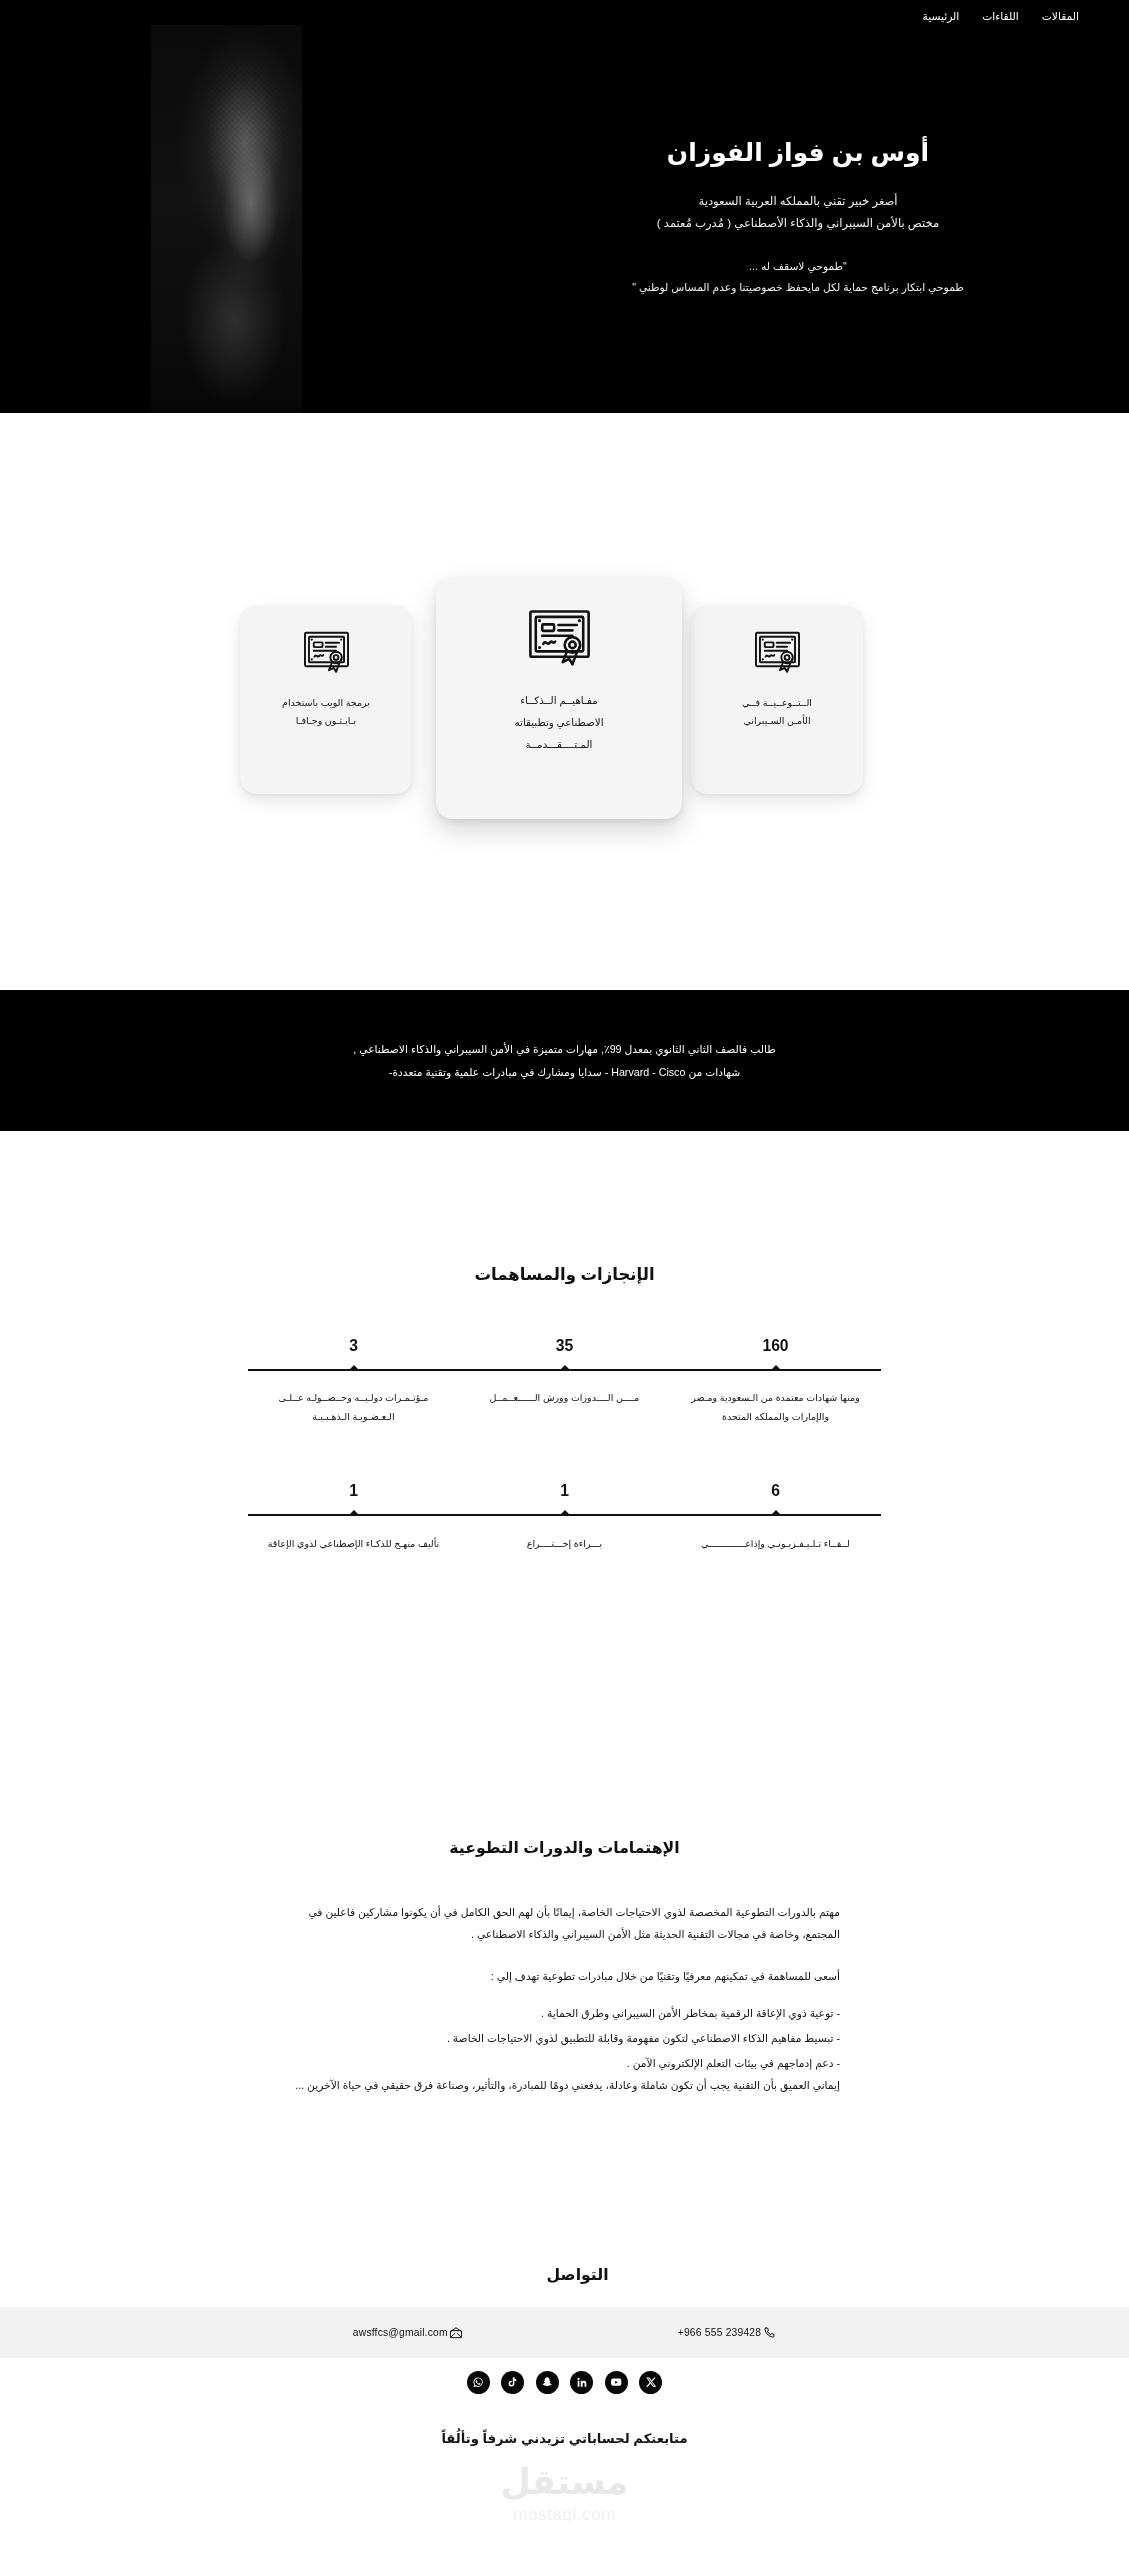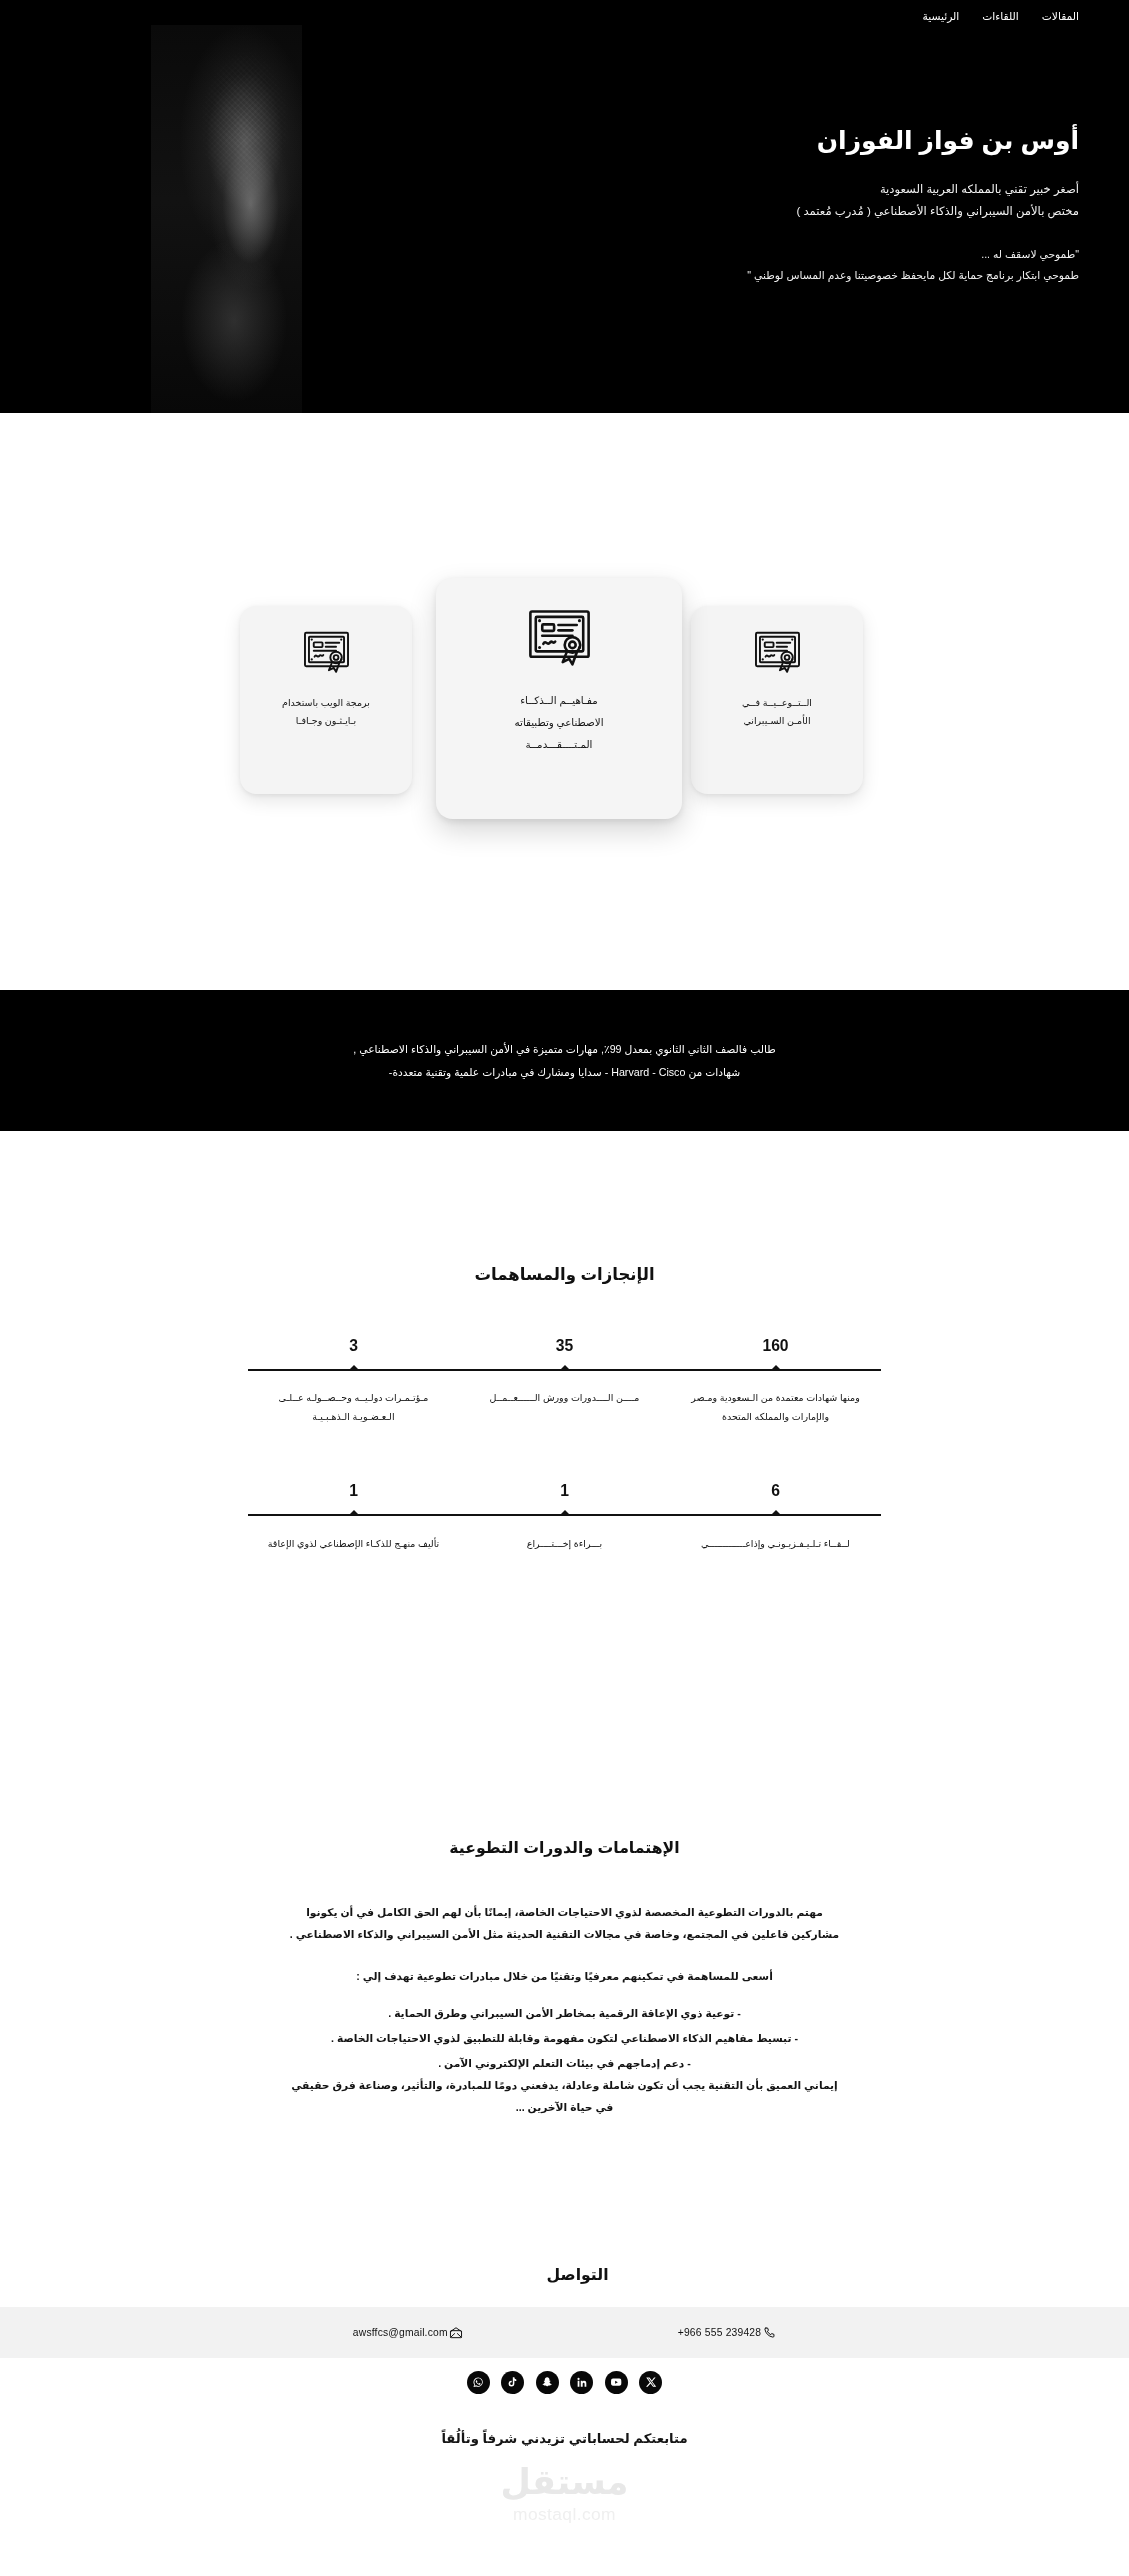--- a/index.html
+++ b/index.html
@@ -34,22 +34,22 @@
   .hero-photo::after{
     content:"";position:absolute;inset:0;
     background:
       repeating-linear-gradient(45deg, rgba(255,255,255,.045) 0 1.7px, rgba(0,0,0,0) 1.7px 4.1px),
       repeating-linear-gradient(-45deg, rgba(255,255,255,.035) 0 1.7px, rgba(0,0,0,0) 1.7px 4.1px);
     -webkit-mask-image:radial-gradient(ellipse 40% 26% at 62% 26%, #000 0%, rgba(0,0,0,.35) 55%, transparent 80%);
     mask-image:radial-gradient(ellipse 40% 26% at 62% 26%, #000 0%, rgba(0,0,0,.35) 55%, transparent 80%);
     opacity:.85;
   }
   .hero-copy{
-    position:absolute;right:50px;top:124px;width:562px;
-    text-align:right;color:#fff;z-index:4;
+    position:absolute;right:50px;top:136px;width:562px;
+    text-align:center;color:#fff;z-index:4;
   }
   .hero-name{font-size:25px;font-weight:700;letter-spacing:0.2px;line-height:1.35;}
   .hero-sub{margin-top:20px;font-size:11.6px;font-weight:400;line-height:1.95;color:#f2f2f2;}
   .hero-quote-wrap{margin-top:21.5px;font-size:10.7px;line-height:1.95;color:#f0f0f0;}
   .hero-quote-line{font-size:10.7px;}
 
   
   .intro-card{
     position:absolute;top:382px;left:271px;width:590px;min-height:89px;
     background:#fff;border-radius:15px;
@@ -110,21 +110,21 @@
   }
   .stats-labels{display:flex;padding-top:15px;}
   .stats-labels > div{
     flex:1;text-align:center;font-size:9.5px;line-height:2;color:#111;
     padding:0 18px;letter-spacing:0.2px;
   }
 
   
   .interests{position:absolute;top:1838px;left:0;width:100%;}
   .interests-title{text-align:center;font-size:15.7px;font-weight:700;color:#111;}
-  .interests-body{width:551px;margin:45px auto 0;text-align:center;font-weight:bold;}
+  .interests-body{width:551px;margin:45px auto 0;text-align:right;}
   .ip{font-size:10.7px;line-height:2.05;color:#141414;}
   .ip + .ip{margin-top:20px;}
   .ilist{margin-top:15px;}
   .ilist .ip{margin-top:3.3px;}
 
   
   .contact{position:absolute;top:2265px;left:0;width:100%;}
   .contact-title{text-align:center;font-size:15.7px;font-weight:700;color:#111;margin-left:26px;}
   .contact-bar{
     margin-top:23px;width:100%;height:51px;background:#f2f2f2;

